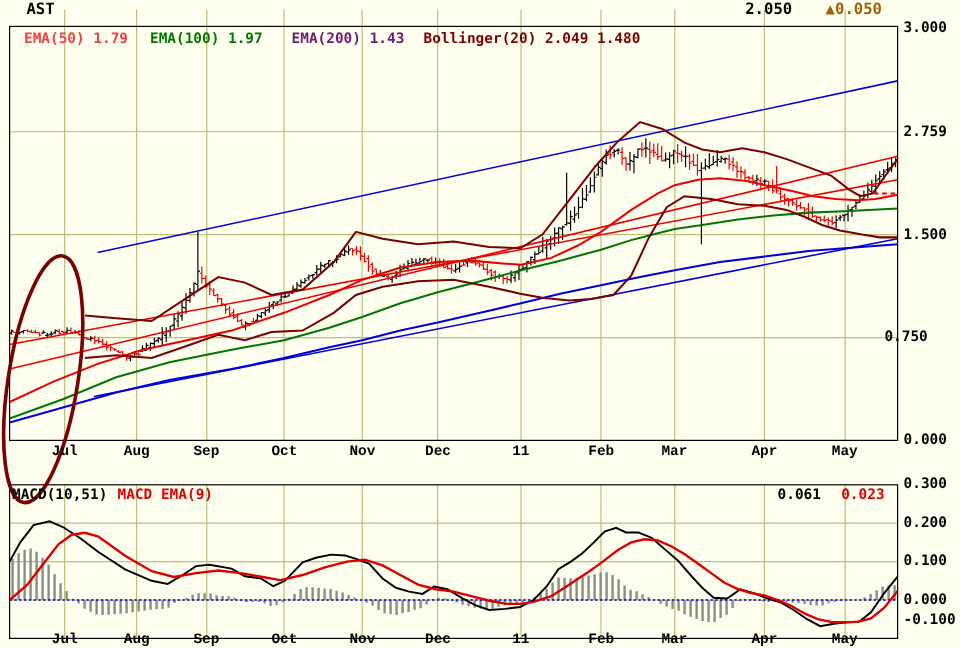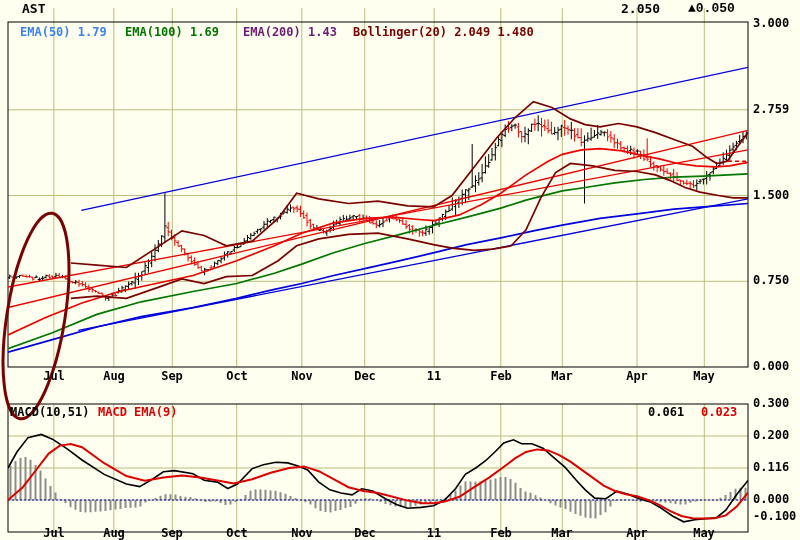--- a/index.html
+++ b/index.html
@@ -6,21 +6,21 @@
   body{
     width:800px;height:540px;overflow:hidden;position:relative;
     background:#fffff0;
     font-family:"DejaVu Sans Mono","Liberation Mono",monospace;
     font-weight:bold;color:#000;
   }
   .page{position:absolute;left:0;top:0;width:800px;height:540px;}
   svg{position:absolute;left:0;top:0;}
   .lbl{position:absolute;font-size:12px;line-height:13px;white-space:pre;}
   .lbl.big{font-size:13px;}
-  .center{transform:translateX(-50%);}
+  .center{transform:translateX(-50%);font-family:Liberation Mono, monospace;}
 </style>
 </head>
 <body>
 
 <div class="page">
   <svg id="chart-svg" width="800" height="540">
       <defs>
         <clipPath id="clip-price">
           <rect x="8" y="22" width="740" height="345"></rect>
         </clipPath>
@@ -76,34 +76,34 @@
         <path d="M8.0,335.0L45.0,317.8L82.0,303.0L119.0,291.5L156.0,283.5L193.0,275.5L236.7,260.7L274.4,245.8L301.8,233.2L333.6,222.9L364.7,218.4L392.8,217.2L418.7,219.5L434.2,220.7L459.4,214.9L481.6,204.6L500.8,193.2L526.0,174.9L548.2,161.2L562.3,154.3L581.5,149.8L600.0,148.6L622.2,150.9L637.0,154.3L659.2,158.9L677.7,163.5L696.2,165.8L714.7,166.9L729.5,165.8L748.0,162.3" stroke="#ee0000" stroke-width="1.7" fill="none"></path>
         <path d="M70.9,263.0L96.8,265.2L126.4,267.5L156.0,248.1L181.9,230.9L204.1,235.5L226.3,245.8L252.2,241.2L278.1,218.4L296.6,193.2L318.8,198.9L348.4,203.5L378.0,201.2L407.6,205.8L433.5,206.9L452.0,195.5L474.2,166.9L496.4,138.3L514.9,117.8L533.4,101.7L551.9,107.5L570.4,118.9L585.2,124.6L600.0,126.9L618.5,123.5L637.0,126.9L655.5,132.6L674.0,139.5L692.5,146.3L707.3,157.8L716.9,163.5L727.3,161.2L736.9,147.5L748.0,132.6" stroke="#7a0101" stroke-width="1.7" fill="none"></path>
         <path d="M70.9,298.4L96.8,296.1L126.4,298.4L156.0,288.1L181.9,279.0L204.1,283.5L226.3,276.7L252.2,275.5L278.1,260.7L296.6,245.8L318.8,238.9L348.4,234.4L378.0,233.2L407.6,238.9L433.5,244.7L452.0,248.1L474.2,250.4L492.7,249.2L511.2,245.8L526.0,229.8L540.8,197.8L555.6,172.6L570.4,163.5L592.6,165.8L614.8,170.3L637.0,171.5L655.5,174.9L670.3,180.6L685.1,187.5L699.9,192.1L718.4,195.5L733.2,197.8L748.0,197.8" stroke="#7a0101" stroke-width="1.7" fill="none"></path>
         <line x1="728.02" y1="161.20000000000002" x2="748" y2="161.20000000000002" stroke="#ee0000" stroke-width="1.6" stroke-dasharray="4 3"></line>
       </g>
       <ellipse cx="36" cy="316" rx="29" ry="104" transform="rotate(9 36 316)" stroke="#7a0101" stroke-width="3" fill="none"></ellipse>
     </svg>
 
   <div class="lbl big" style="left:22px;top:2px">AST</div>
   <div class="lbl big" style="left:621px;top:2px">2.050</div>
-  <div class="lbl big" id="price-change" style="left: 688px; top: 2px; color: #000000; font-family: Liberation Mono, monospace;">▲0.050</div>
+  <div class="lbl big" id="price-change" style="left: 688px; top: 2px; color: #a16207;">▲0.050</div>
 
   <div id="price-legend">
-      <div class="lbl" style="left: 20px; top: 26px; color: #3b82f6;">EMA(50) 1.79</div>
-      <div class="lbl" style="left: 125px; top: 26px; color: rgb(0, 119, 0);">EMA(100) 1.69</div>
+      <div class="lbl" style="left: 20px; top: 26px; color: #ef4444;">EMA(50) 1.79</div>
+      <div class="lbl" style="left: 125px; top: 26px; color: rgb(0, 119, 0);">EMA(100) 1.97</div>
       <div class="lbl" style="left: 243px; top: 26px; color: #701a75;">EMA(200) 1.43</div>
       <div class="lbl" style="left: 353px; top: 26px; color: rgb(122, 1, 1);">Bollinger(20) 2.049 1.480</div>
     </div>
 
   <div id="price-y-axis">
       <div class="lbl" style="left: 753px; top: 17px;">3.000</div>
       <div class="lbl" style="left: 753px; top: 103px;">2.759</div>
       <div class="lbl" style="left: 753px; top: 189px; text-align: center;">1.500</div>
-      <div class="lbl" style="left: 753px; top: 274px;">0.750</div>
+      <div class="lbl" style="left: 737px; top: 274px;">0.750</div>
       <div class="lbl" style="left: 753px; top: 360px;">0.000</div>
     </div>
   <div id="price-x-axis">
       <div class="lbl center" style="left: 54px; top: 370px;">Jul</div>
       <div class="lbl center" style="left: 114px; top: 370px;">Aug</div>
       <div class="lbl center" style="left: 172px; top: 370px;">Sep</div>
       <div class="lbl center" style="left: 237px; top: 370px;">Oct</div>
       <div class="lbl center" style="left: 302px; top: 370px;">Nov</div>
       <div class="lbl center" style="left: 365px; top: 370px;">Dec</div>
       <div class="lbl center" style="left: 434px; top: 370px;">11</div>
@@ -115,21 +115,21 @@
 
 
   <div class="lbl" style="left:10px;top:406px">MACD(10,51)</div>
   <div class="lbl" id="macd-signal-label" style="left: 98px; top: 406px; color: rgb(221, 0, 0);">MACD EMA(9)</div>
   <div class="lbl" style="left:648px;top:406px">0.061</div>
   <div class="lbl" id="macd-signal-value" style="left: 701px; top: 406px; color: rgb(221, 0, 0);">0.023</div>
 
   <div id="macd-y-axis">
       <div class="lbl" style="left: 753px; top: 397px;">0.300</div>
       <div class="lbl" style="left: 753px; top: 429px;">0.200</div>
-      <div class="lbl" style="left: 753px; top: 461px;">0.116</div>
+      <div class="lbl" style="left: 753px; top: 461px;">0.100</div>
       <div class="lbl" style="left: 753px; top: 493px;">0.000</div>
       <div class="lbl" style="left: 753px; top: 510px;">-0.100</div>
     </div>
   <div id="macd-x-axis">
       <div class="lbl center" style="left: 54px; top: 527px;">Jul</div>
       <div class="lbl center" style="left: 114px; top: 527px;">Aug</div>
       <div class="lbl center" style="left: 172px; top: 527px;">Sep</div>
       <div class="lbl center" style="left: 237px; top: 527px;">Oct</div>
       <div class="lbl center" style="left: 302px; top: 527px;">Nov</div>
       <div class="lbl center" style="left: 365px; top: 527px;">Dec</div>

